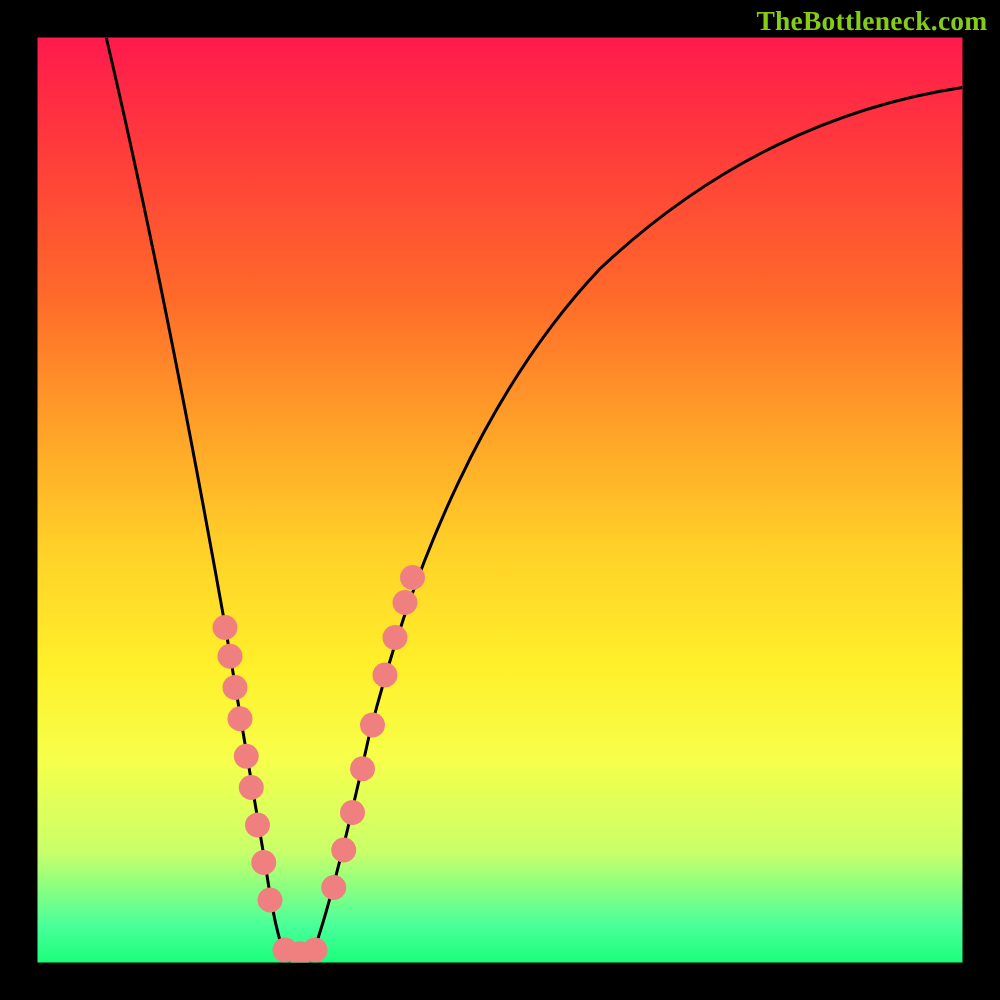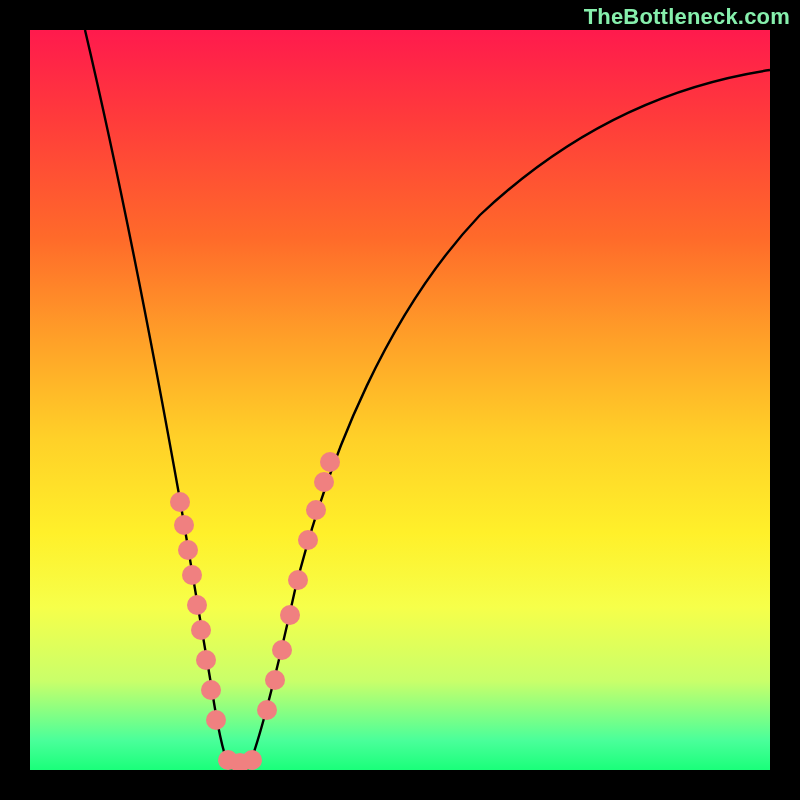--- a/index.html
+++ b/index.html
@@ -31,24 +31,24 @@
       #fff02a 68%,
       #f6ff4a 78%,
       #c9ff6a 88%,
       #4aff9a 96%,
       #1aff7a 100%);
   }
   .watermark {
     position: absolute;
     top: 4px;
     right: 10px;
-    font-family: Liberation Sans, sans-serif;
+    font-family: Liberation Serif, serif;
     font-size: 22px;
     font-weight: 600;
-    color: #86efac;
+    color: #84cc16;
     letter-spacing: 0.2px;
   }
   svg.curve {
     position: absolute;
     left: 0;
     top: 0;
     width: 740px;
     height: 740px;
   }
   .dot {

